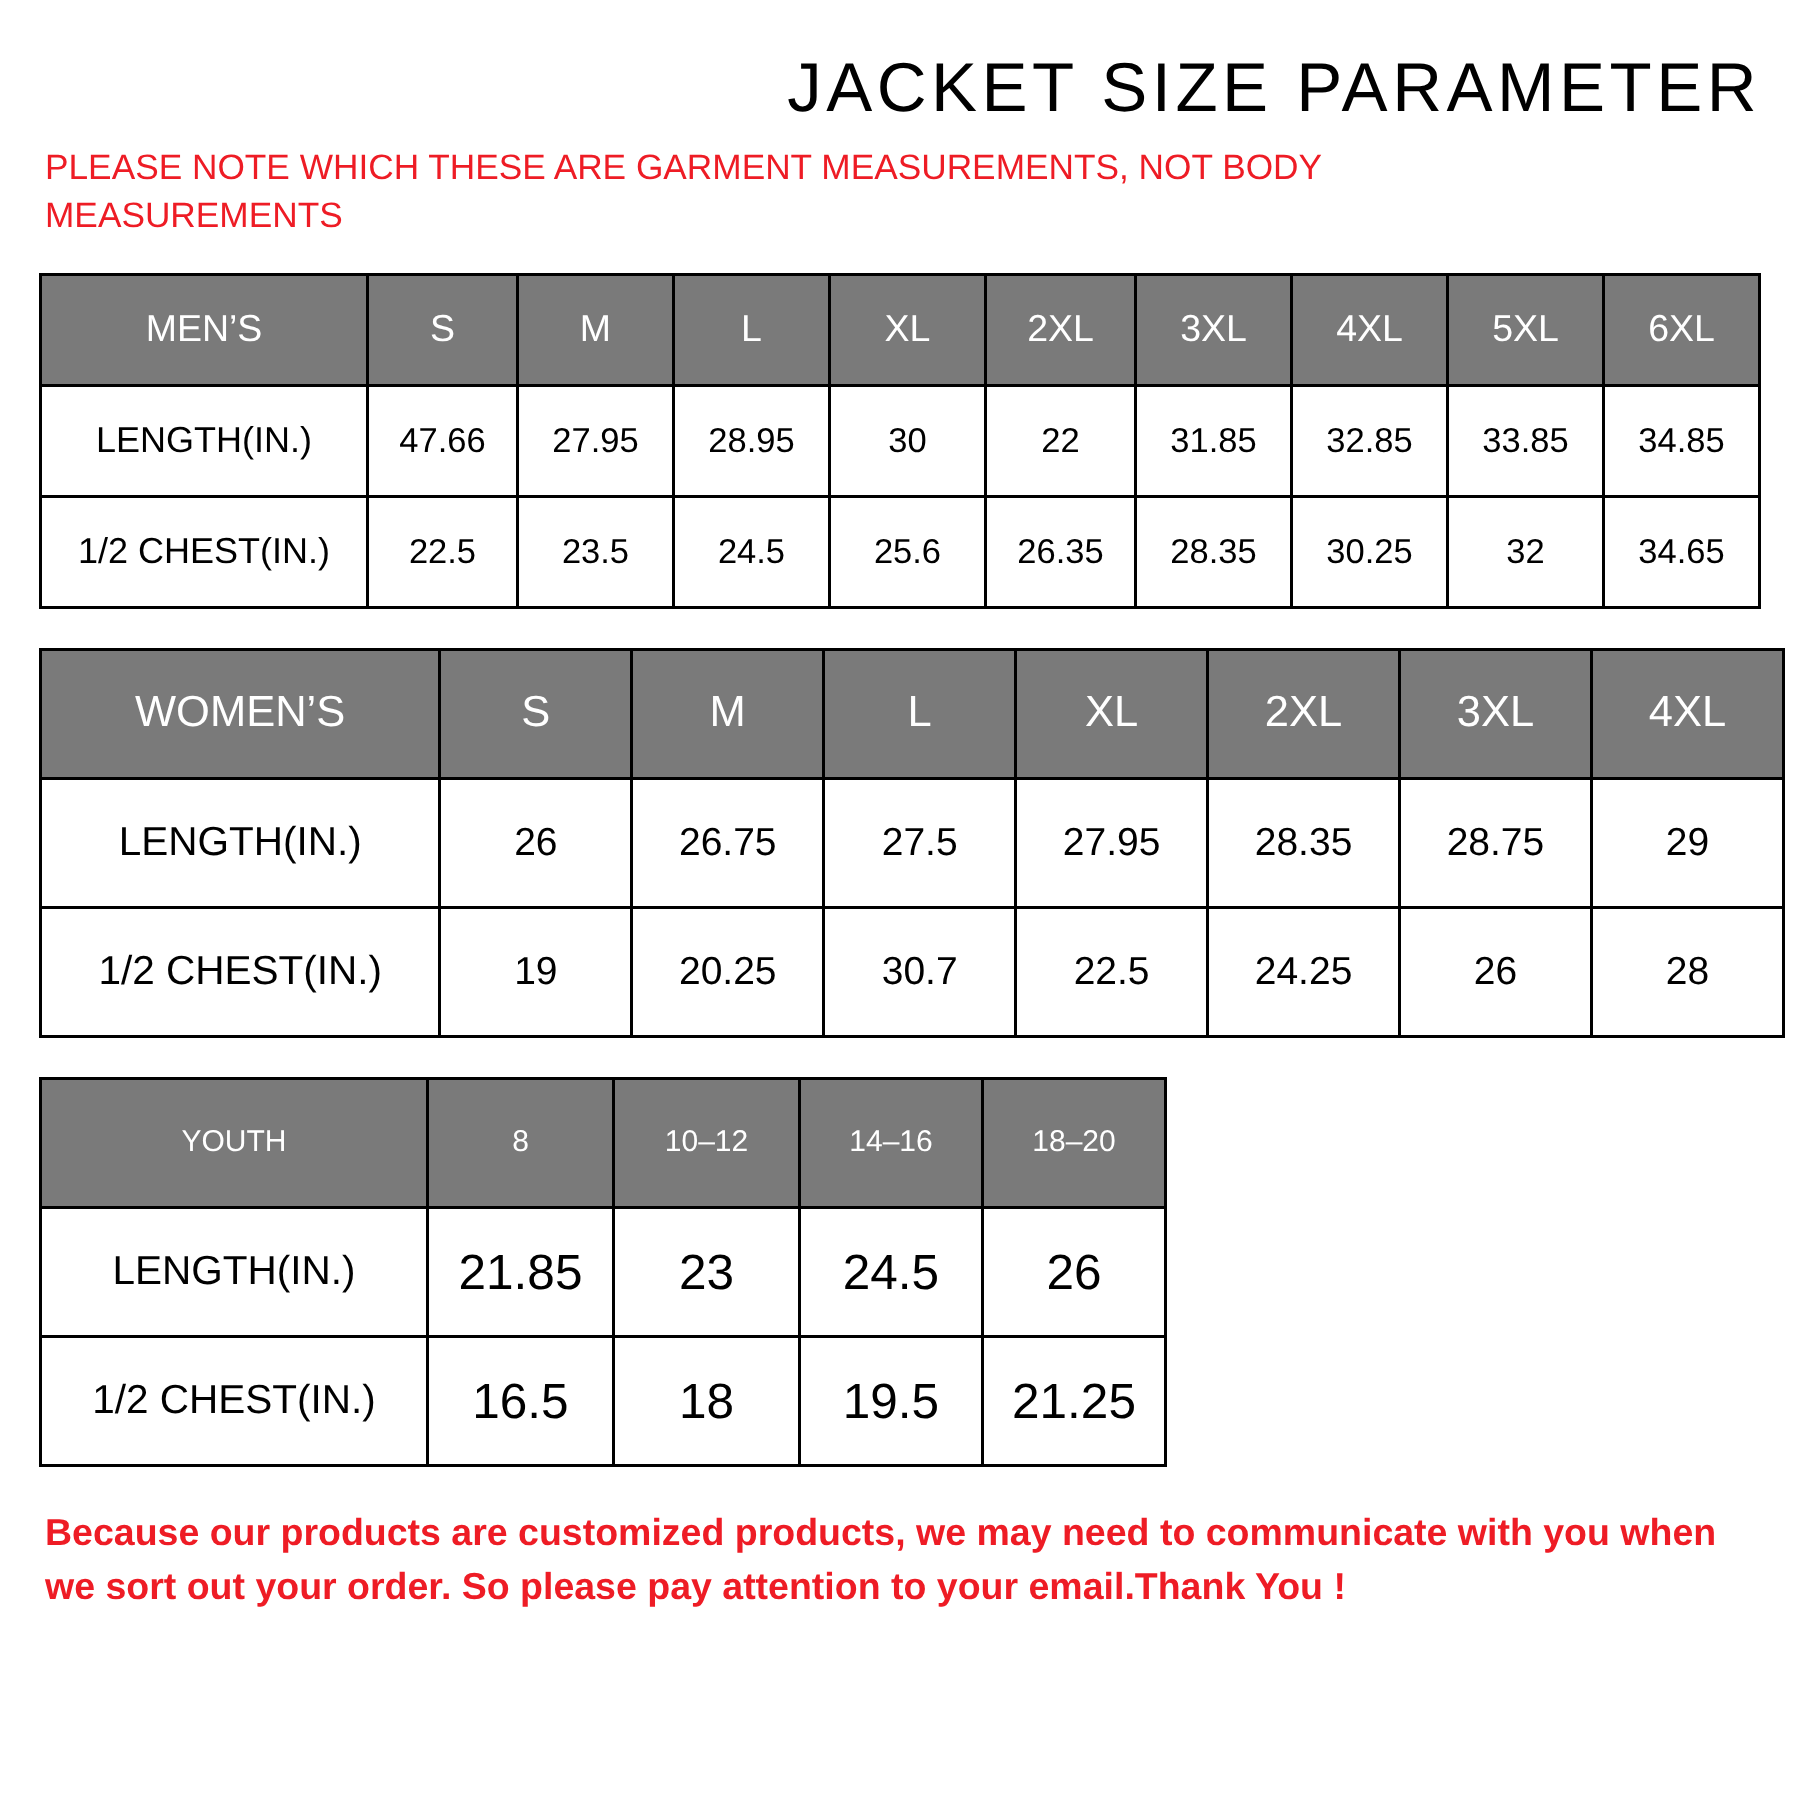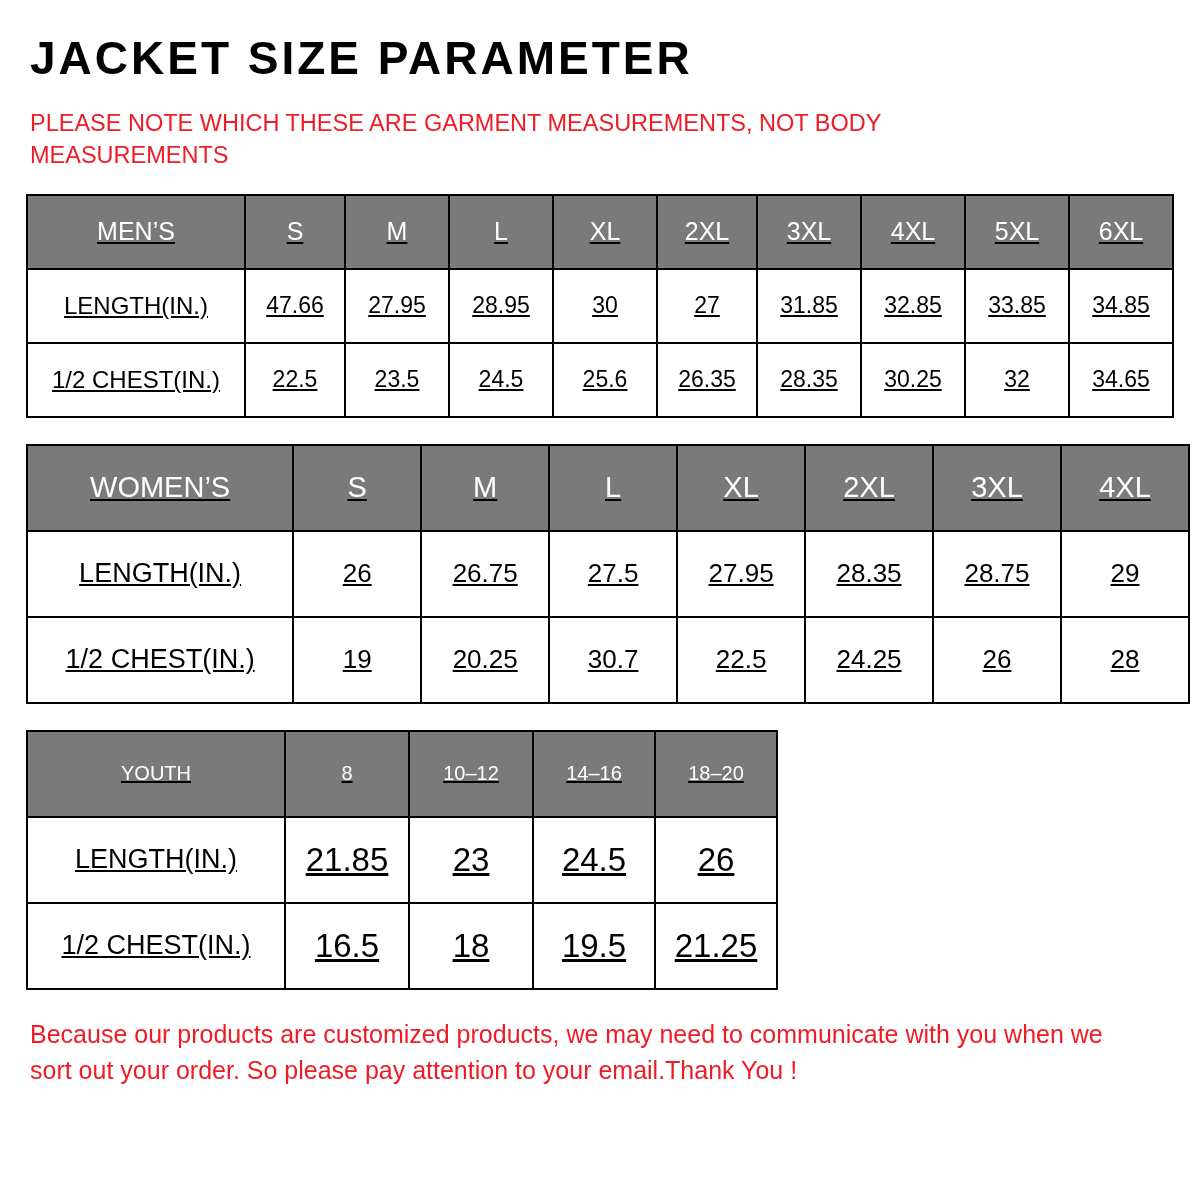--- a/index.html
+++ b/index.html
@@ -15,38 +15,38 @@
     overflow: hidden;
   }
   .page {
     box-sizing: border-box;
     width: 1200px;
     height: 1200px;
     padding: 28px 26px 0 26px;
   }
   .title {
     font-size: 46px;
-    font-weight: bold;
+    font-weight: normal;
     letter-spacing: 3px;
     line-height: 1.05;
-    margin: 6px 0 26px 4px;
+    margin: 6px 0 14px 4px;
+    text-align: right;
   }
   .note {
     color: #ee1c25;
     font-size: 23.5px;
     line-height: 1.35;
     margin: 0 0 22px 4px;
     max-width: 1000px;
   }
   table.size {
     border-collapse: collapse;
     table-layout: fixed;
     margin-bottom: 26px;
     border: 2px solid #000;
-    text-decoration: underline;
   }
   table.size td, table.size th {
     border: 2px solid #000;
     text-align: center;
     font-weight: normal;
     background: #ffffff;
   }
   table.size thead td {
     background: #7a7a7a;
     color: #ffffff;
@@ -69,20 +69,21 @@
 
   .footer {
     color: #ee1c25;
     margin-left: 4px;
   }
   .footer .para1 {
     font-size: 25px;
     line-height: 1.45;
     max-width: 1120px;
     margin-bottom: 22px;
+    font-weight: bold;
   }
   .footer .para2 {
     font-size: 23.5px;
     line-height: 1.35;
   }
 </style>
 </head>
 <body>
 
 <div class="page">
@@ -118,21 +119,21 @@
         <td>6XL</td>
       </tr>
     </thead>
     <tbody>
       <tr>
         <td class="rowlabel">LENGTH(IN.)</td>
         <td>47.66</td>
         <td>27.95</td>
         <td>28.95</td>
         <td>30</td>
-        <td>27</td>
+        <td>22</td>
         <td>31.85</td>
         <td>32.85</td>
         <td>33.85</td>
         <td>34.85</td>
       </tr>
       <tr>
         <td class="rowlabel">1/2 CHEST(IN.)</td>
         <td>22.5</td>
         <td>23.5</td>
         <td>24.5</td>

